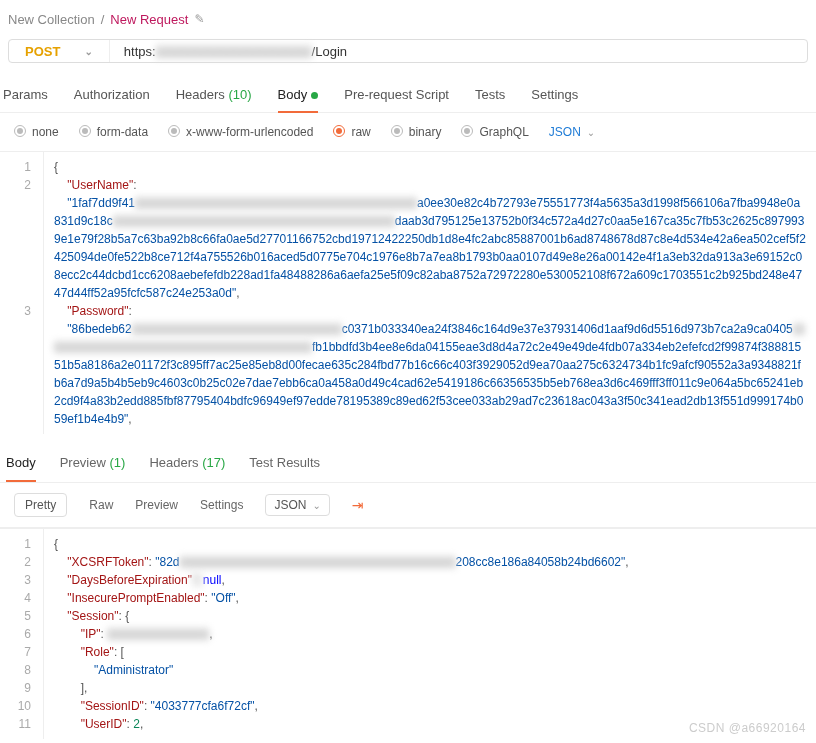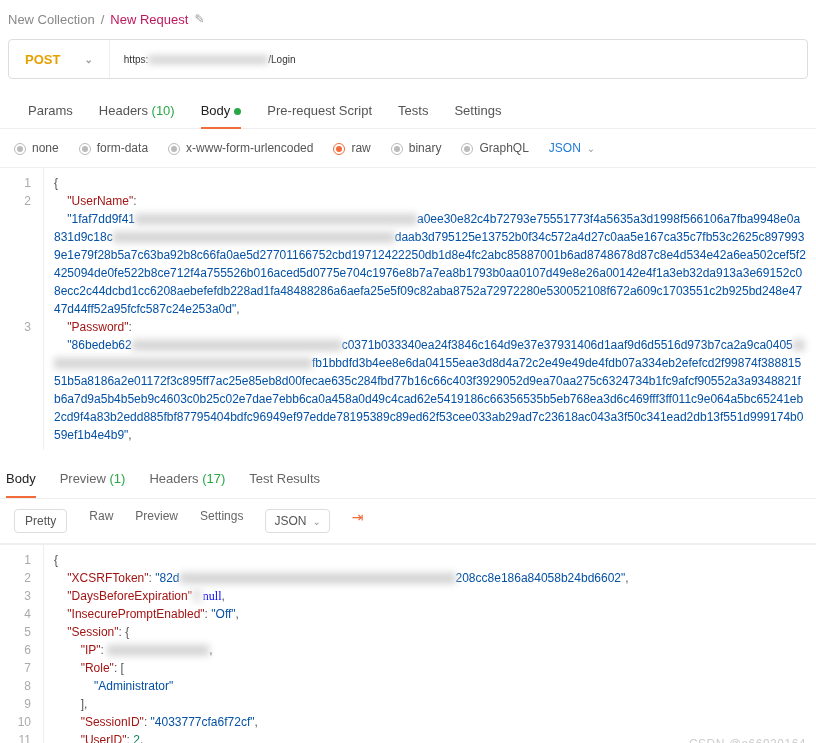--- a/index.html
+++ b/index.html
@@ -1,50 +1,50 @@
 <!DOCTYPE html>
 <html><head>
 <meta charset="utf-8">
 <style>
 * { box-sizing: border-box; margin: 0; padding: 0; font-family: -apple-system, BlinkMacSystemFont, "Segoe UI", sans-serif; }
 body { background: #fff; color: #333; font-size: 13px; width: 816px; }
 .breadcrumb { padding: 12px 8px; color: #888; font-size: 13px; display: flex; align-items: flex-start; gap: 6px; }
 .breadcrumb .bc-current { color: #be185d; font-weight: 500; }
 .pencil { color: #999; font-size: 12px; }
-.url-row { margin: 0 8px 14px 8px; border: 1px solid #ddd; border-radius: 4px; display: flex; align-items: center; height: 40px; }
+.url-row { margin: 0 8px 14px 8px; border: 1px solid #ddd; border-radius: 4px; display: flex; align-items: center; height: 24px; }
 .method { color: #e6a100; font-weight: 600; padding: 0 16px; display: flex; align-items: center; gap: 24px; }
 .chev { color: #999; font-size: 10px; }
 .divider-v { width: 1px; background: #eee; height: 100%; }
-.url { padding: 0 14px; color: #333; font-size: 10px; }
-.tabs { display: flex; gap: 26px; padding: 0 28px; border-bottom: 1px solid #eee; }
+.url { padding: 0 14px; color: #333; font-size: 13px; }
+.tabs { display: flex; gap: 26px; padding: 0 3px; border-bottom: 1px solid #eee; }
 .tab { padding: 10px 0; color: #555; cursor: pointer; position: relative; font-size: 13px; }
 .tab .count { color: #28a745; }
 .tab.active { color: #222; }
 .tab.active::after { content: ""; position: absolute; left: 0; right: 0; bottom: -1px; height: 2px; background: #f26b3a; }
 .dot-green { width: 7px; height: 7px; background: #28a745; border-radius: 50%; display: inline-block; margin-left: 4px; vertical-align: middle; }
 .radio-row { display: flex; gap: 20px; padding: 12px 14px; align-items: center; font-size: 12px; color: #555; }
-.radio { display: flex; align-items: flex-end; gap: 6px; }
+.radio { display: flex; align-items: flex-start; gap: 6px; }
 .radio-dot { width: 12px; height: 12px; border-radius: 50%; border: 1px solid #bbb; display: inline-block; }
 .radio-dot.inner-gray::after { content: ""; display: block; width: 6px; height: 6px; background: #bbb; border-radius: 50%; margin: 2px; }
 .radio-dot.sel { border-color: #f26b3a; }
 .radio-dot.sel::after { content: ""; display: block; width: 6px; height: 6px; background: #f26b3a; border-radius: 50%; margin: 2px; }
 .json-dd { color: #1e7bd6; font-weight: 500; display: flex; align-items: center; gap: 6px; }
 .editor { display: flex; font-family: "Consolas", monospace; font-size: 12px; border-top: 1px solid #eee; position: relative; }
 .gutter { width: 44px; text-align: right; color: #aaa; padding: 6px 12px 6px 0; line-height: 18px; border-right: 1px solid #eee; user-select: none; }
 .code { padding: 6px 10px; line-height: 18px; overflow: hidden; flex: 1; white-space: pre-wrap; word-break: break-all; }
 .k { color: #a31515; }
 .s { color: #0451a5; }
 .p { color: #555; }
 .n { color: #098658; }
-.kw { color: #0000ff; font-family: Liberation Serif, serif; }
+.kw { color: #0000ff; }
 .blursm { filter: blur(3px); background: #eee; text-shadow: 0 0 5px rgba(0,0,0,.4); color: transparent; }
 .resp-tabs { display: flex; gap: 24px; padding: 12px 6px 0 6px; border-top: 1px solid transparent; margin-top: 8px; font-size: 13px; }
 .resp-tabs .rtab { color: #666; padding-bottom: 10px; cursor: pointer; }
 .resp-tabs .rtab.active { color: #222; border-bottom: 2px solid #f26b3a; }
-.resp-toolbar { display: flex; gap: 22px; padding: 10px 14px; border-top: 1px solid #eee; border-bottom: 1px solid #eee; font-size: 12px; }
+.resp-toolbar { display: flex; gap: 22px; align-items: center; padding: 10px 14px; border-top: 1px solid #eee; border-bottom: 1px solid #eee; font-size: 12px; }
 .btn { color: #666; cursor: pointer; }
 .btn.pretty-sel { background: #fff; border: 1px solid #ddd; border-radius: 4px; padding: 4px 10px; color: #555; }
 .dd { border: 1px solid #ddd; border-radius: 4px; padding: 3px 8px; display: flex; align-items: center; gap: 6px; color: #555; }
 .ico { color: #f26b3a; font-size: 14px; }
 .watermark { position: absolute; right: 10px; bottom: 4px; color: #ccc; font-size: 12px; font-family: sans-serif; letter-spacing: 0.5px; filter: blur(0.3px); }
 </style>
 </head>
 <body>
 
 <div class="breadcrumb">
@@ -60,20 +60,21 @@
     <span class="chev">⌄</span>
   </div>
   <div class="divider-v"></div>
   <div class="url">
     <span>https:</span><span class="blursm">xxxxxxxxxxxxxxxxxxxxxxxx</span><span>/Login</span>
   </div>
 </div>
 
 <div class="tabs">
   <div class="tab">Params</div>
+  <div class="tab">Authorization</div>
   <div class="tab"><span>Headers</span> <span class="count">(10)</span></div>
   <div class="tab active"><span>Body</span><span class="dot-green"></span></div>
   <div class="tab">Pre-request Script</div>
   <div class="tab">Tests</div>
   <div class="tab">Settings</div>
 </div>
 
 <div class="radio-row">
   <div class="radio">
       <span class="radio-dot inner-gray"></span>

